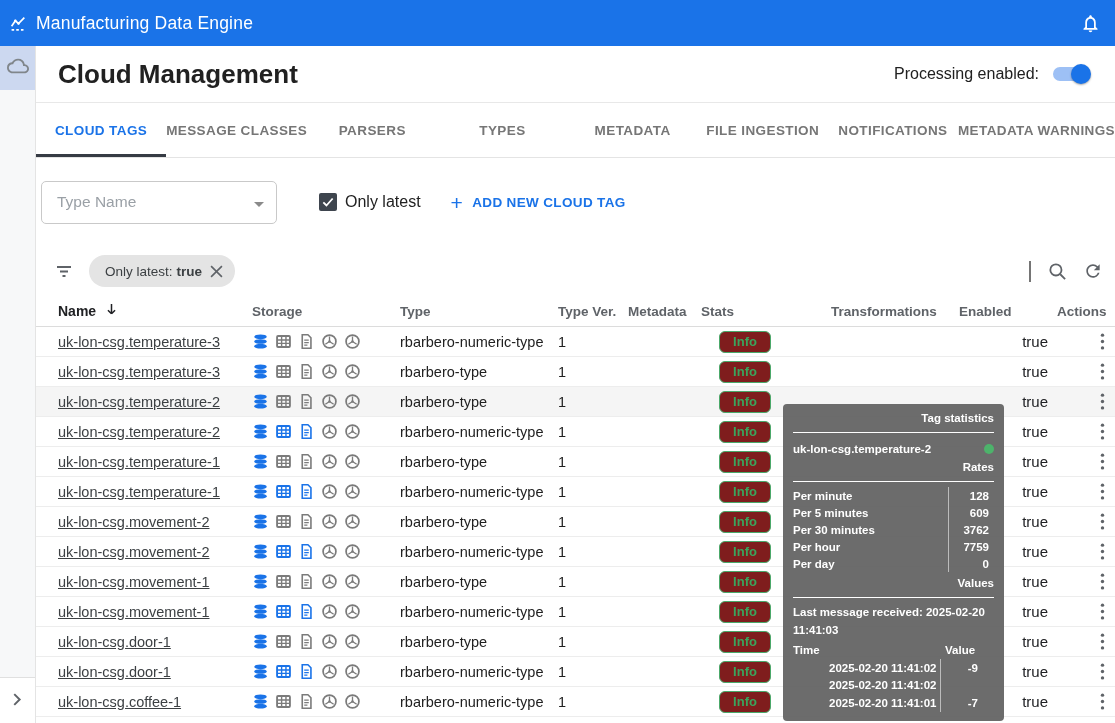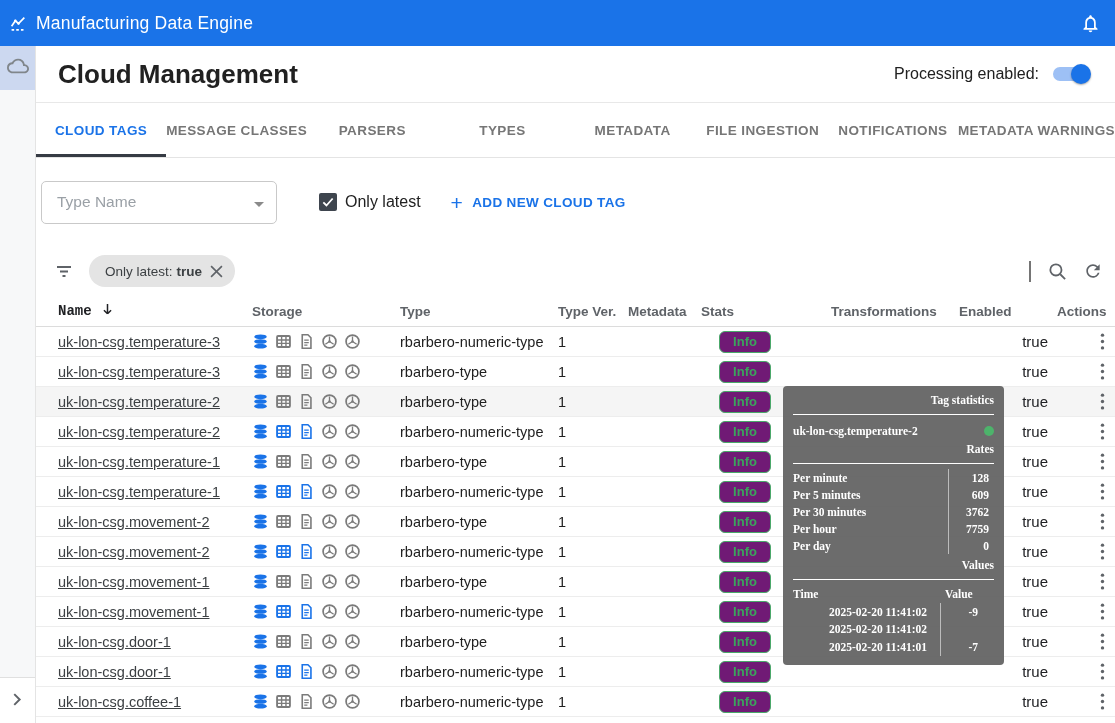--- a/index.html
+++ b/index.html
@@ -54,37 +54,37 @@
   .chip b { margin-left:4px; }
   .chip .x { display:flex; margin-left:8px; cursor:pointer; }
   .chipbar .spacer { flex:1; }
   .caret-bar { width:2px; height:21px; background:#757575; margin-right:14px; }
   .tool-ic { display:flex; align-items:center; justify-content:center; width:24px; margin-right:12px; color:#5f6368; cursor:pointer; }
   .tool-ic:last-child { margin-right:2px; }
 
   
   .grid-row { display:grid; grid-template-columns:194px 148px 158px 70px 73px 130px 119px 98px 1fr; padding-left:22px; align-items:center; }
   .thead { height:31px; border-bottom:1px solid #dcdcdc; font-size:13.5px; font-weight:700; color:#5f6368; }
-  .thead .h-name { color:#202124; display:flex; align-items:center; gap:8px; font-size:14px;font-family:Liberation Mono, monospace; }
+  .thead .h-name { color:#202124; display:flex; align-items:center; gap:8px; font-size:14px; }
   .thead .h-enabled, .thead .h-actions { padding-left:9px; }
   .trow { height:30px; border-bottom:1px solid #ededed; font-size:14.5px; }
   .trow.hovered { background:#f5f5f5; }
   .trow .name a { color:#3c4043; text-decoration:underline; cursor:pointer; }
   .storage { display:flex; align-items:center; gap:6px; }
   .sic { display:flex; color:#7b7b7b; }
   .sic.db { color:#1a73e8; }
   .trow.hl .sic.tb, .trow.hl .sic.doc { color:#1a73e8; }
   .cell.tver, .cell.type { color:#212121; }
   .cell.enabled { text-align:right; padding-right:0; font-size:15px; }
   .cell.actions { padding-left:52px; }
   .kebab { display:flex; cursor:pointer; }
-  .info-chip { margin-left:18px; height:22px; min-width:52px; border:1.5px solid #4aa96a; border-radius:6px; background:#701a75; color:#3ba45c; font-family:inherit; font-size:13px; font-weight:700; padding:0 11px; cursor:pointer; }
+  .info-chip { margin-left:18px; height:22px; min-width:52px; border:1.5px solid #4aa96a; border-radius:6px; background:#7f1d1d; color:#3ba45c; font-family:inherit; font-size:13px; font-weight:700; padding:0 11px; cursor:pointer; }
 
   
-  .tooltip { position:absolute; left:783px; top:386px; width:221px; background:rgba(95,95,95,0.92); color:#fff; border-radius:4px; padding:6px 10px 9px; font-size:11.5px; font-weight:700; z-index:20;font-family:Liberation Serif, serif; }
+  .tooltip { position:absolute; left:783px; top:404px; width:221px; background:rgba(95,95,95,0.92); color:#fff; border-radius:4px; padding:6px 10px 9px; font-size:11.5px; font-weight:700; z-index:20; }
   .tt-right { text-align:right; line-height:17px; }
   .tooltip hr { border:none; border-top:1.5px solid #fff; margin:5px 0; }
   .tt-tag { display:flex; align-items:center; height:21px; }
   .tt-tag .nm { flex:1; }
   .tt-dot { width:10px; height:10px; border-radius:50%; background:#4db36b; }
   .tt-row { display:flex; height:17px; align-items:center; }
   .tt-row .lbl { flex:1; }
   .tt-row .val { width:46px; border-left:1px solid rgba(255,255,255,.55); text-align:center; padding-right:5px; align-self:stretch; display:flex; align-items:center; justify-content:flex-end; }
   .tt-last { line-height:18px; margin-top:2px; }
   .tt-vhead { display:flex; height:18px; align-items:center; margin-top:2px;gap:20px; }
@@ -948,20 +948,21 @@
         <span class="lbl">Per hour</span>
         <span class="val">7759</span>
       </div>
       <div class="tt-row">
         <span class="lbl">Per day</span>
         <span class="val">0</span>
       </div>
     </div>
   <div class="tt-right" style="margin-top:3px">Values</div>
   <hr>
+  <div class="tt-last">Last message received: 2025-02-20 11:41:03</div>
   <div class="tt-vhead">
     <span class="lbl">Time</span>
     <span class="val">Value</span>
   </div>
   <div id="tt-values">
       <div class="tt-vrow">
         <span class="lbl">2025-02-20 11:41:02</span>
         <span class="val">-9</span>
       </div>
       <div class="tt-vrow">

